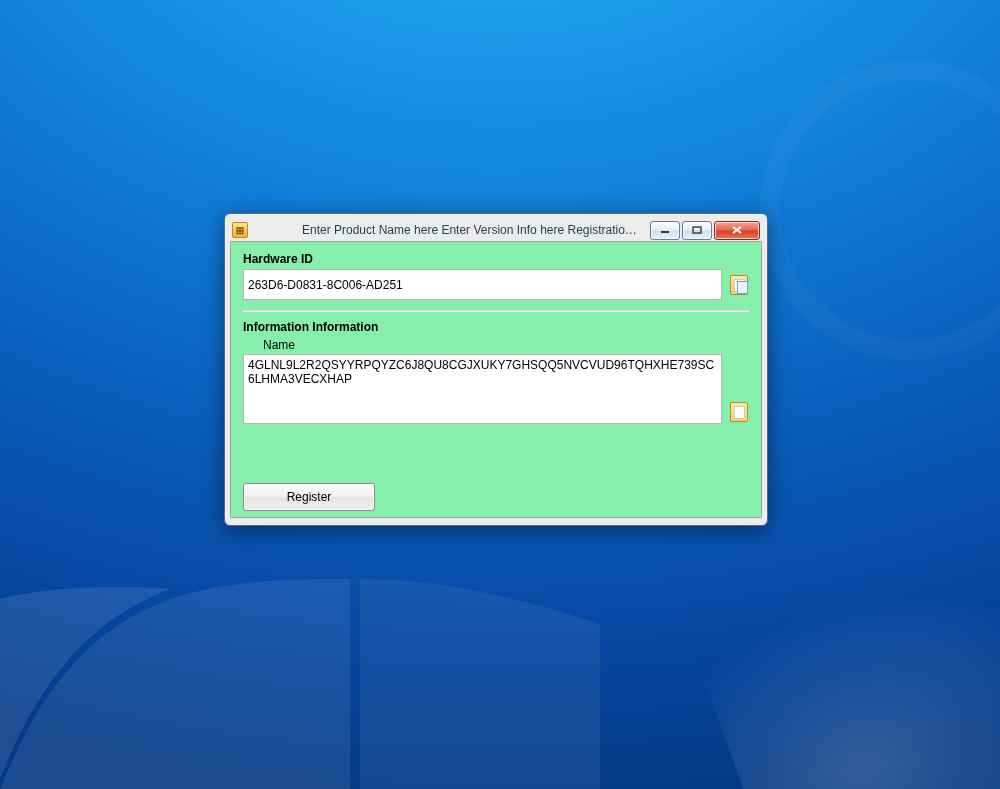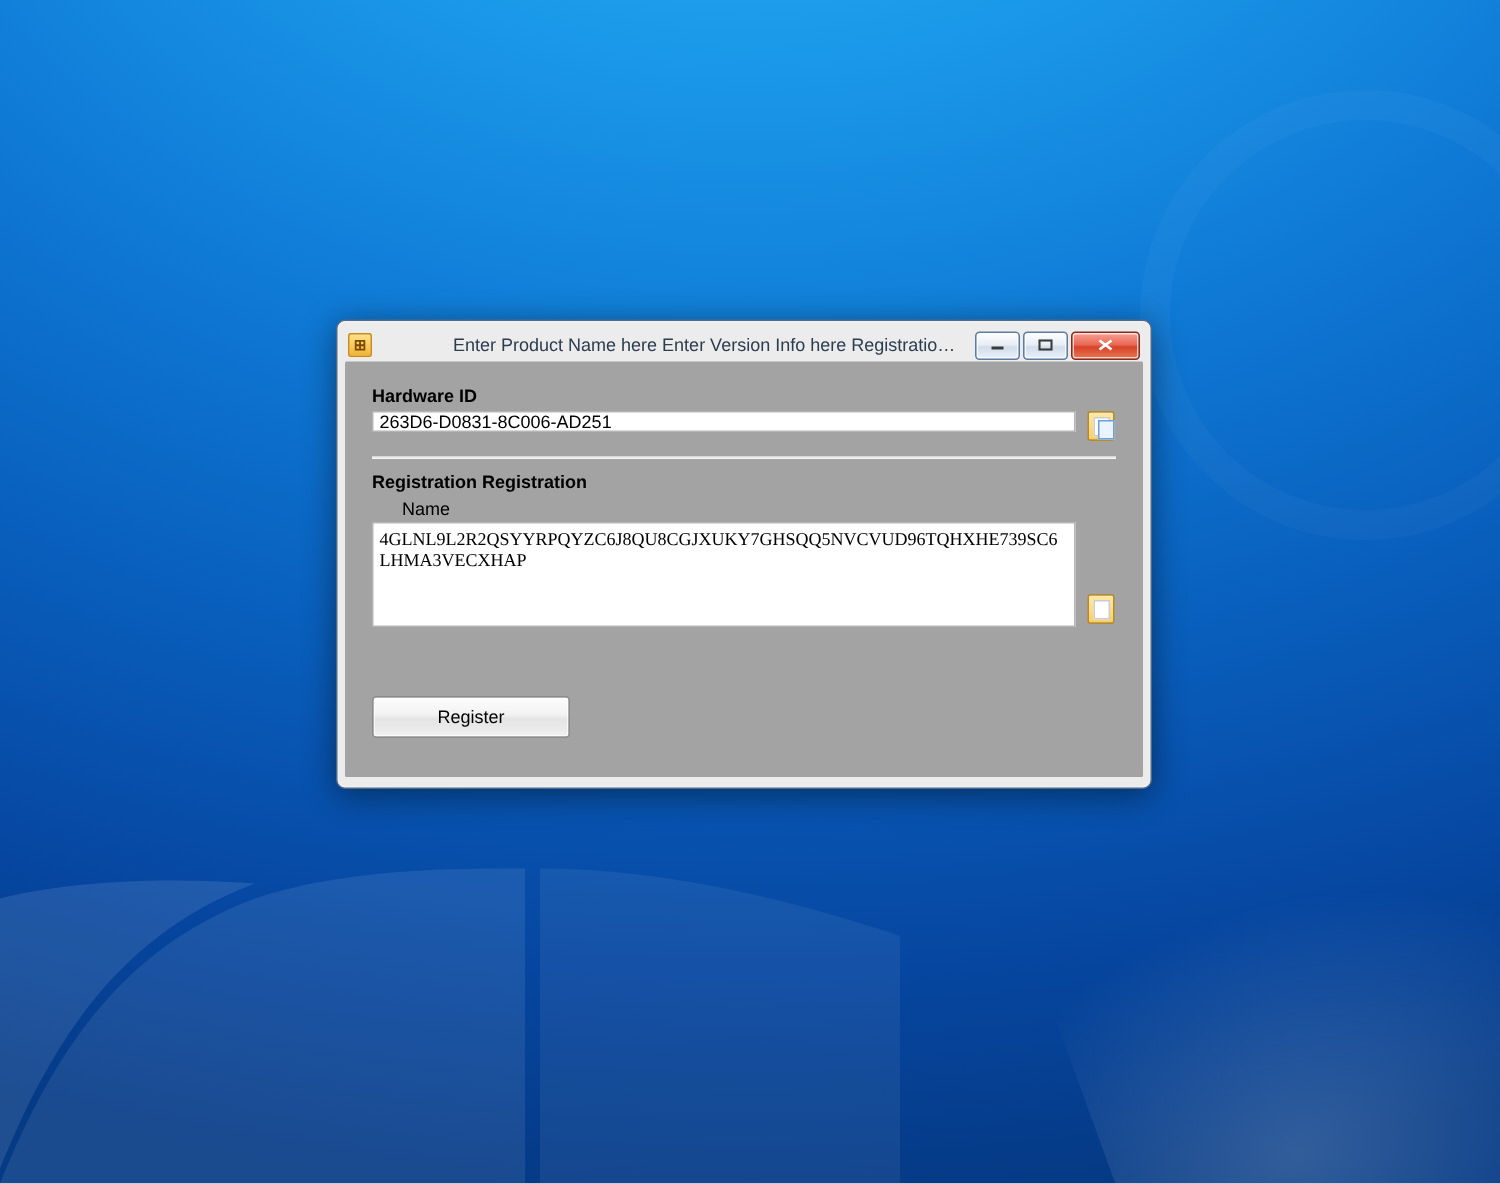--- a/index.html
+++ b/index.html
@@ -117,22 +117,22 @@
   }
   .win-btn.close {
     width: 44px;
     background: linear-gradient(to bottom, #f7a093 0%, #e86a55 45%, #d94328 55%, #e67754 100%);
     border-color: #8a2a1a;
   }
   .win-btn svg { display:block; }
 
   
   .client {
-    background: #a3a3a3;
-    border: 6px solid #a3a3a3;
+    background: #86efac;
+    border: 1px solid #a3a3a3;
     border-radius: 1px;
     width: 100%;
     height: calc(100% - 24px);
     box-sizing: border-box;
     padding: 10px 12px 10px 12px;
     position: relative;
   }
 
   .section-title {
     font-weight: bold;
@@ -149,21 +149,21 @@
   .label {
     font-size: 12px;
     color: #000;
     margin-top: 4px;
     margin-bottom: 2px;
     margin-left: 20px;
   }
 
   .text-input {
     flex: 1;
-    height: 14px;
+    height: 31px;
     border: 1px solid #b5b5b5;
     background: #fff;
     box-sizing: border-box;
     padding: 2px 4px;
     font-size: 12px;
     color: #000;
     line-height: 15px;
     outline: 1px solid rgba(130,170,220,0.0);
   }
   .text-area {
@@ -171,41 +171,41 @@
     height: 70px;
     border: 1px solid #b5b5b5;
     background: #fff;
     box-sizing: border-box;
     padding: 3px 4px;
     font-size: 12px;
     line-height: 14px;
     color: #000;
     word-break: break-all;
     overflow: hidden;
-    font-family: Liberation Serif, serif;
+    font-family: Liberation Sans, sans-serif;
     resize: none;
   }
 
   .icon-btn {
     width: 21px;
     display: flex;
     align-items: center;
     justify-content: center;
   }
   .icon-btn.bot { align-items: flex-end; padding-bottom:2px; }
 
   .divider {
     height: 2px;
     margin: 10px 0 8px 0;
     background: linear-gradient(to bottom, #d0d0d0, #ffffff);
   }
 
   .button-row {
     position:absolute;
-    left:12px; right:12px; bottom:20px;
+    left:12px; right:12px; bottom:6px;
     display:flex;
     justify-content:space-between;
   }
   .push-btn {
     width: 130px;
     height: 26px;
     border: 1px solid #8c8c8c;
     border-radius: 3px;
     background: linear-gradient(to bottom, #fdfdfd 0%, #f2f2f2 45%, #e4e4e4 55%, #f0f0f0 100%);
     box-shadow: inset 0 0 0 1px rgba(255,255,255,0.7);
@@ -282,21 +282,21 @@
       <div class="section-title">Hardware ID</div>
       <div class="field-row">
         <input class="text-input" type="text" readonly="" value="263D6-D0831-8C006-AD251" style="">
         <div class="icon-btn">
           <div class="clip clip-copy"></div>
         </div>
       </div>
 
       <div class="divider"></div>
 
-      <div class="section-title">Registration Registration</div>
+      <div class="section-title">Information Information</div>
 
       <div class="label">Name</div>
 
       <div class="field-row">
         <div class="text-area">4GLNL9L2R2QSYYRPQYZC6J8QU8CGJXUKY7GHSQQ5NVCVUD96TQHXHE739SC6LHMA3VECXHAP</div>
         <div class="icon-btn bot">
           <div class="clip"></div>
         </div>
       </div>
 

